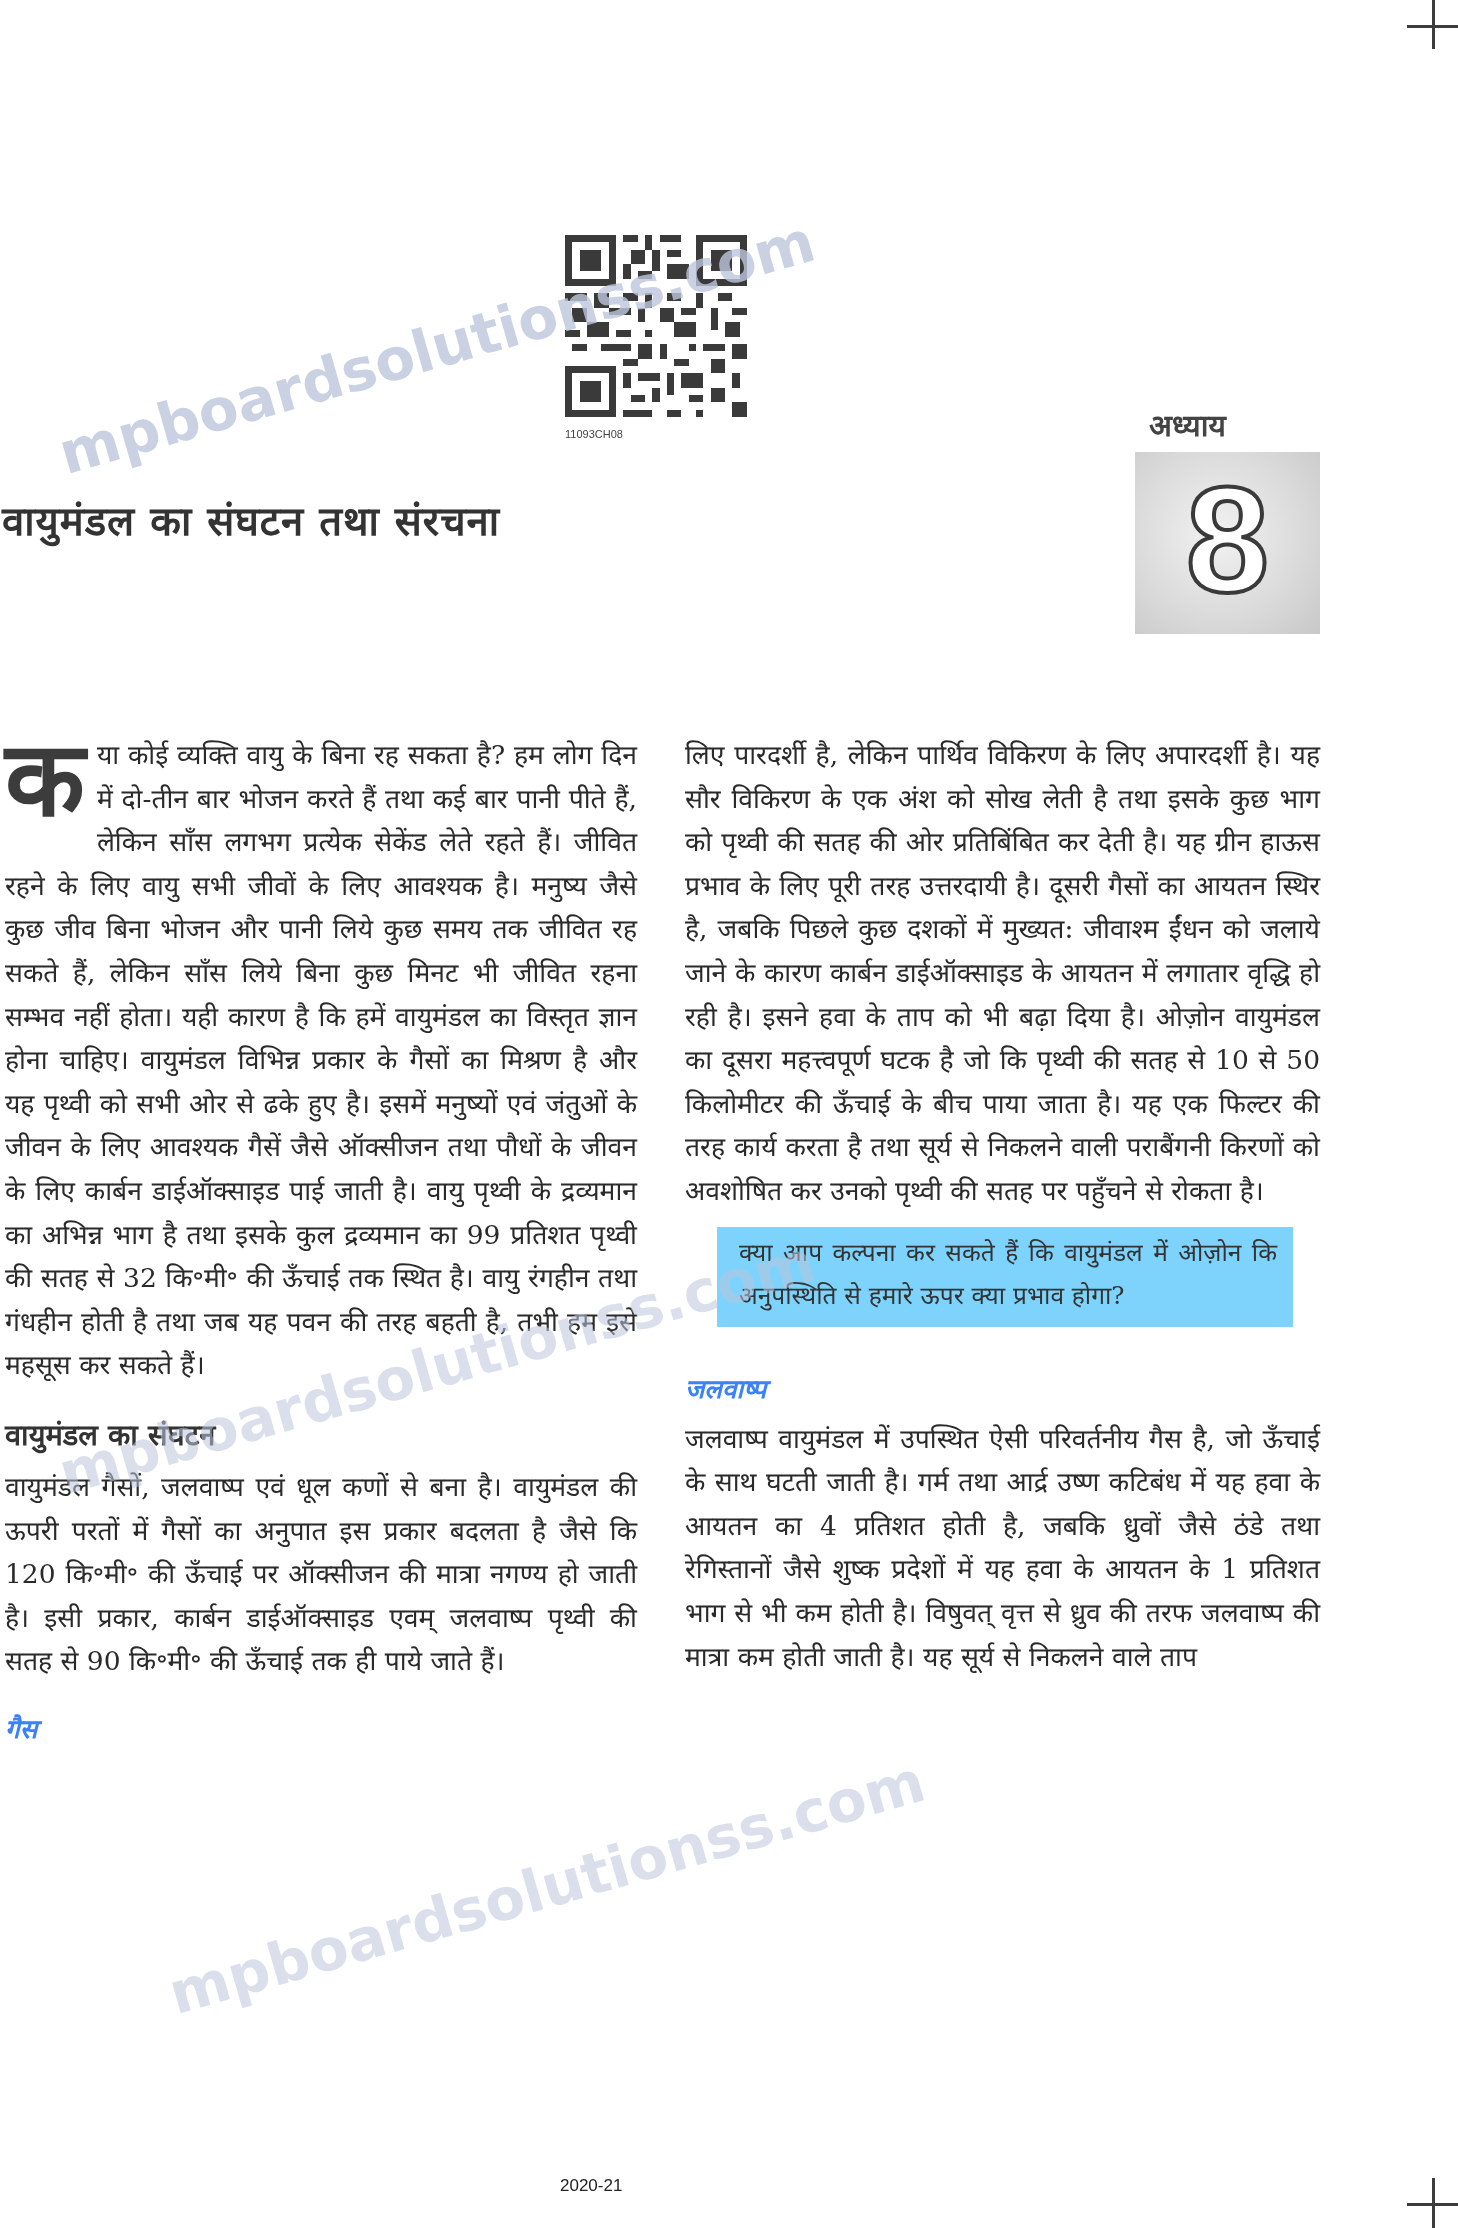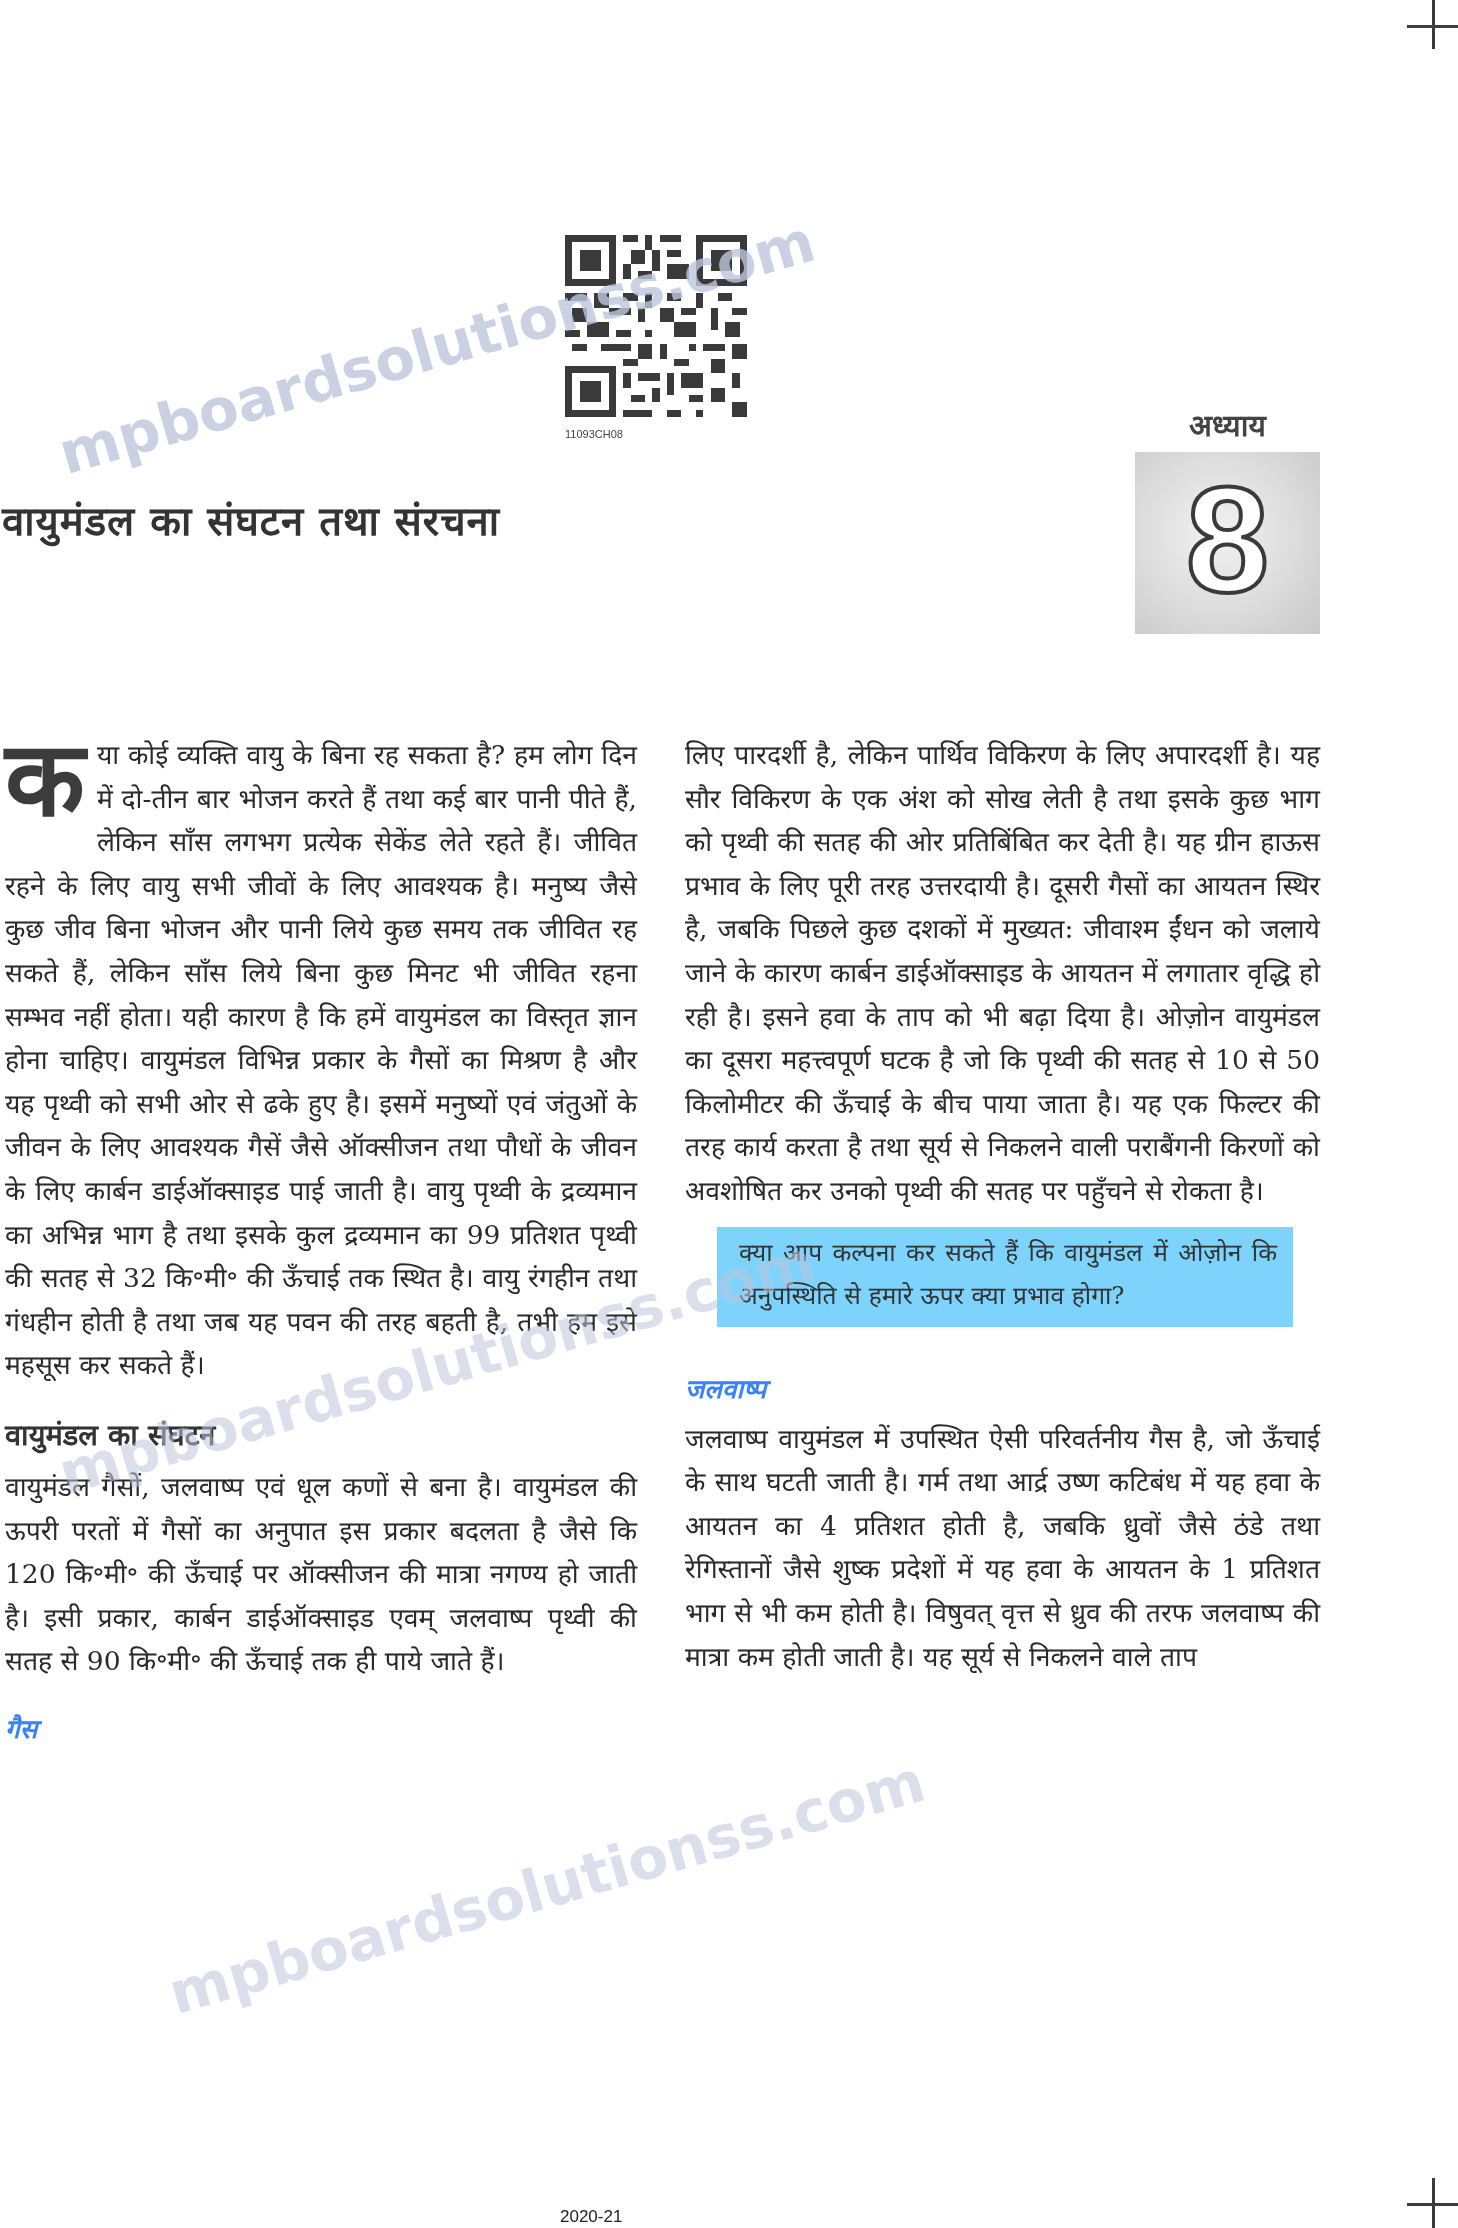--- a/index.html
+++ b/index.html
@@ -13,21 +13,21 @@
     position:absolute; color:#bcc6dc; font-family:"DejaVu Sans", sans-serif;
     font-weight:bold; white-space:nowrap; transform-origin:left bottom;
     pointer-events:none; opacity:0.8; z-index:5;
   }
   .qr { position:absolute; left:565px; top:235px; width:182px; height:182px; }
   .qr-code-label {
     position:absolute; left:565px; top:428px; width:182px; text-align:left;
     font-family:"Liberation Sans", sans-serif; font-size:11px; color:#444;
   }
   .chapter-label {
-    position:absolute; left:1135px; top:404px; width:185px; text-align:center;
+    position:absolute; left:1095px; top:404px; width:185px; text-align:center;
     font-family:"DejaVu Sans", sans-serif; font-weight:bold; font-size:30px; color:#444;
   }
   .chapter-box {
     position:absolute; left:1135px; top:452px; width:185px; height:182px;
     background:radial-gradient(circle at 45% 45%, #f2f2f2 0%, #dcdcdc 55%, #c8c8c8 100%);
     display:flex; align-items:center; justify-content:center;
   }
   .chapter-num {
     font-family:"Liberation Sans", sans-serif; font-weight:bold; font-size:150px; line-height:1;
     color:#ffffff; -webkit-text-stroke:4px #3a3a3a; margin-top:-6px;
@@ -49,21 +49,21 @@
     margin:28px 0 10px 0; font-family:"DejaVu Sans", sans-serif; font-weight:bold;
     font-size:29px; line-height:40px; color:#333;
   }
   .sub-heading { margin:26px 0 8px 0; font-style:italic; font-size:26px; line-height:40px; color:#3b82f6; }
   .callout {
     background:#7dd3fc; margin:14px 0 0 32px; width:538px; padding:4px 16px 10px 22px;
     font-size:24.5px; line-height:43px; color:#333;
   }
   .footer {
     position:absolute; left:560px; top:2176px; font-family:"Liberation Sans", sans-serif;
-    font-size:17px; color:#222;margin-top:31px;
+    font-size:17px; color:#222;
   }
 </style>
 </head>
 <body>
 
 <div class="crop" style="left:1407px;top:25px;width:51px;height:3px;"></div>
 <div class="crop" style="left:1432px;top:0;width:3px;height:49px;"></div>
 <div class="crop" style="left:1407px;top:2203px;width:51px;height:3px;"></div>
 <div class="crop" style="left:1432px;top:2178px;width:3px;height:50px;"></div>
 

